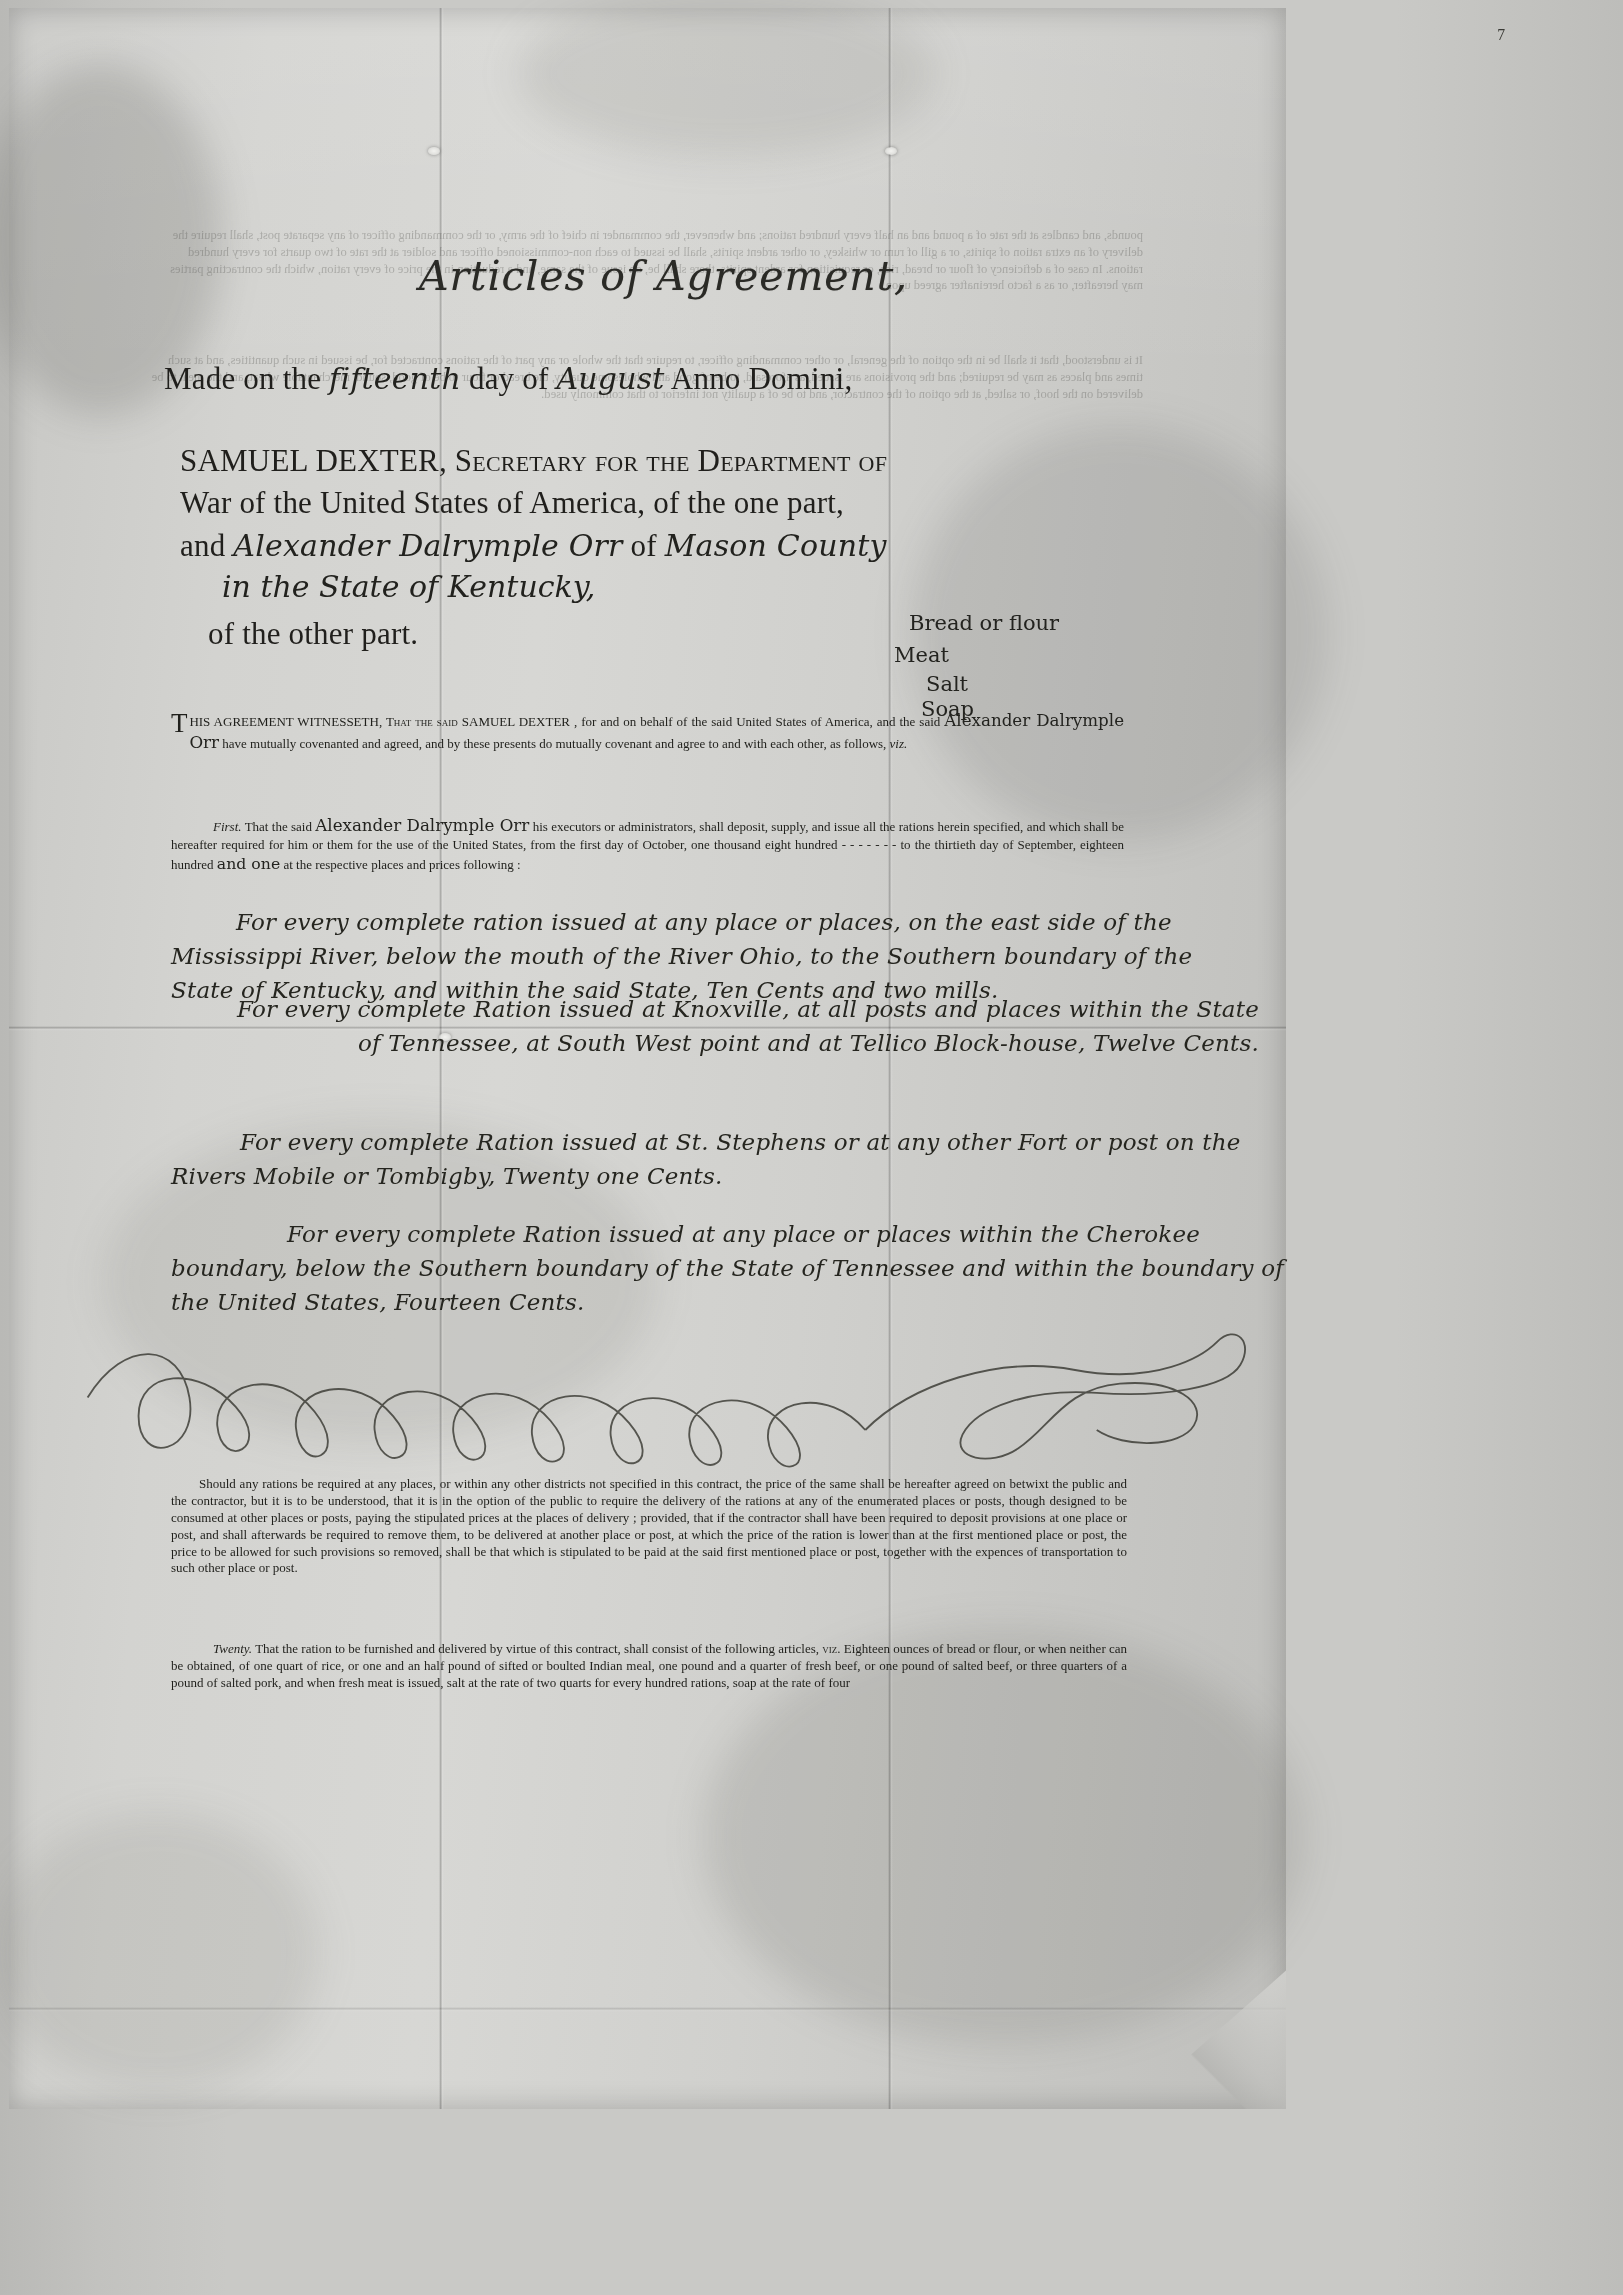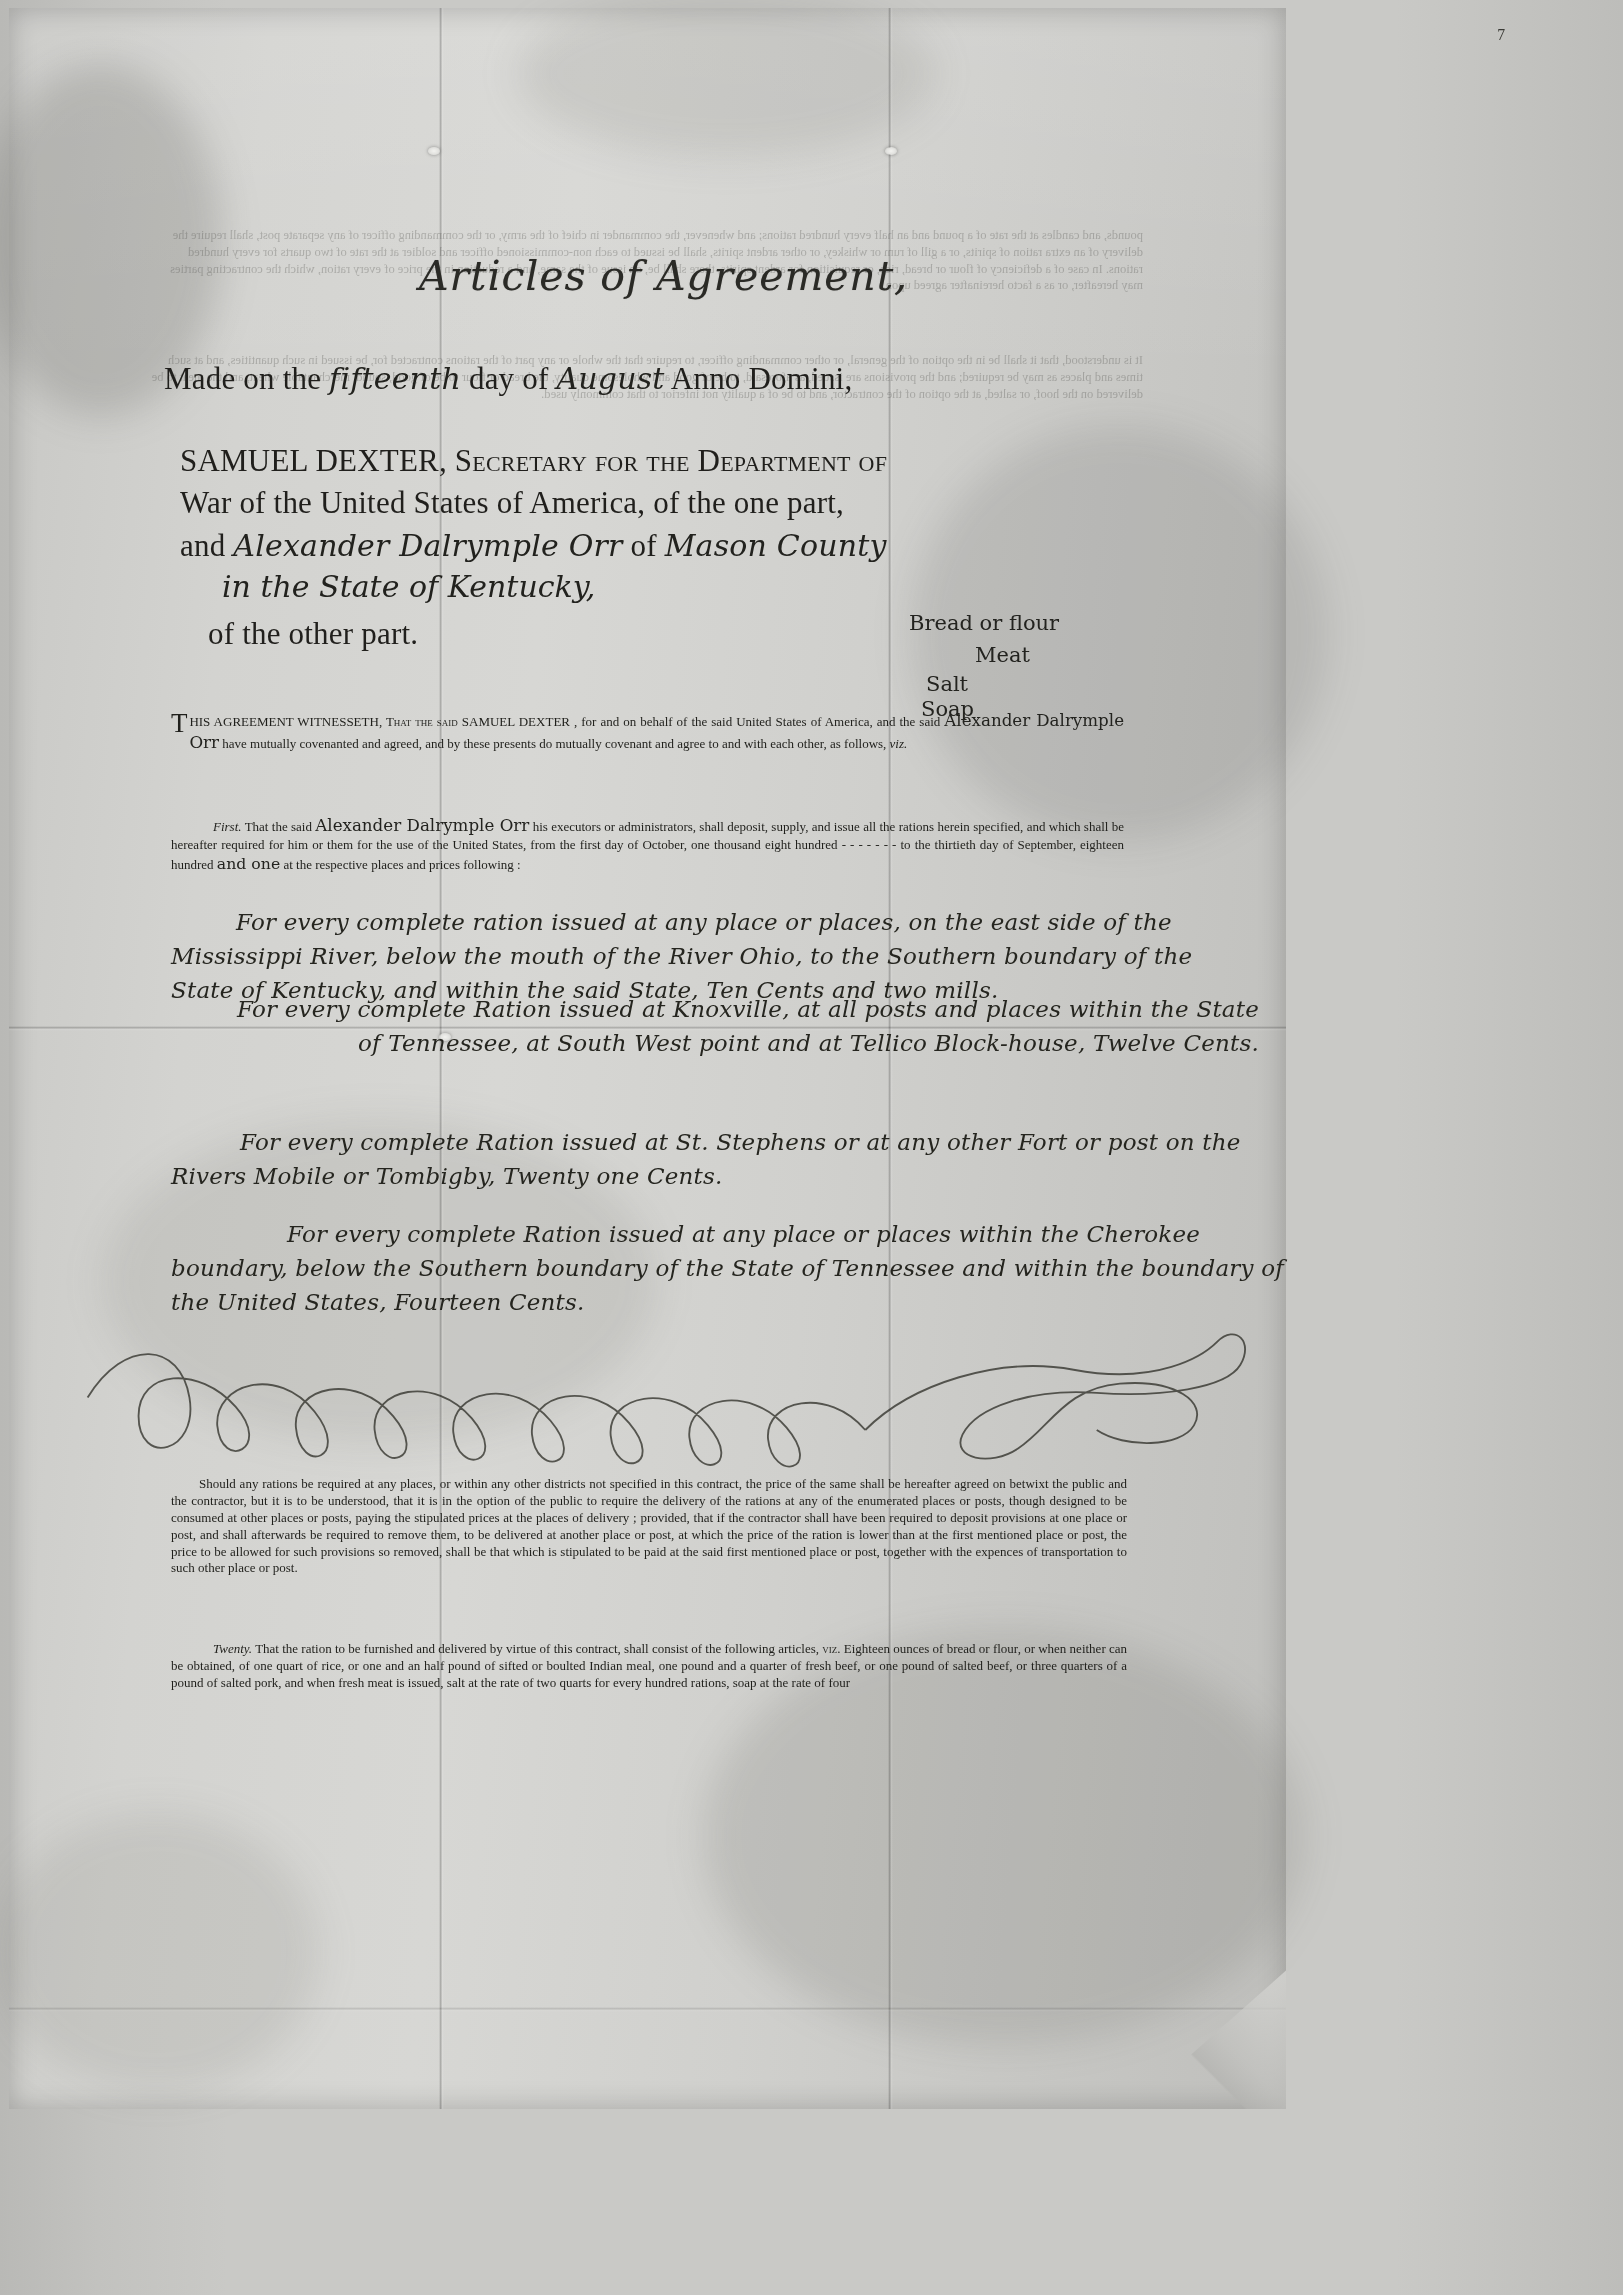--- a/index.html
+++ b/index.html
@@ -155,21 +155,21 @@
       <span class="hw-lg">Alexander Dalrymple Orr</span>
       <span>of</span>
       <span class="hw-lg">Mason County</span>
     </div>
 
     <div class="hw-lg" style="position:absolute;left:222px;top:569px;">in the State of Kentucky,</div>
 
     <div class="headline" style="left:208px;top:616px;">of the other part.</div>
 
     <div class="hand" style="position:absolute;left:909px;top:611px;font-size:21px;">Bread or flour</div>
-    <div class="hand" style="position:absolute;left:975px;top:643px;font-size:21px;">Meat</div>
+    <div class="hand" style="position:absolute;left:894px;top:643px;font-size:21px;">Meat</div>
     <div class="hand" style="position:absolute;left:926px;top:672px;font-size:21px;">Salt</div>
     <div class="hand" style="position:absolute;left:921px;top:697px;font-size:21px;">Soap</div>
 
     <div class="fine" style="left:171px;top:710px;width:953px;">
       <span class="dropcap">T</span>
       <span class="sc">HIS AGREEMENT WITNESSETH, That the said </span>
       <span class="sc">SAMUEL DEXTER</span>
       <span>, for and on behalf of the said United States of America, and the said </span>
       <span class="hand" style="font-size:16.7px;">Alexander Dalrymple Orr</span>
       <span> have mutually covenanted and agreed, and by these presents do mutually covenant and agree to and with each other, as follows, </span>

